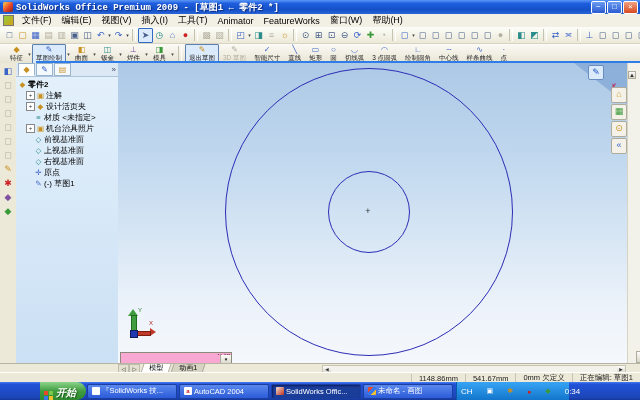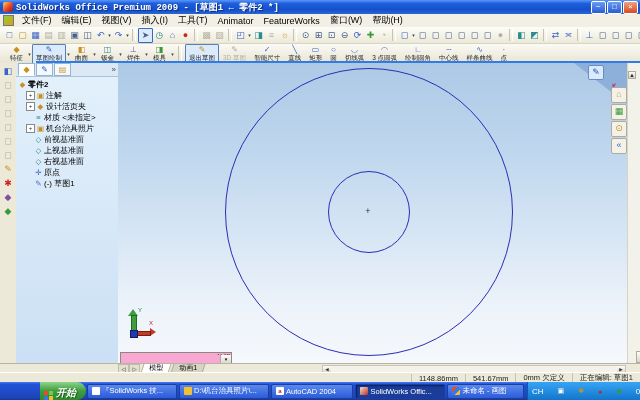--- a/index.html
+++ b/index.html
@@ -480,24 +480,20 @@
         <i class="f3"></i>
         <i class="f4"></i>
       </span>
     <span>开始</span>
   </div>
   <div class="task">
     <i class="tico t-doc"></i>
     <span class="tlabel">『SolidWorks 技...</span>
   </div>
   <div class="task">
-    <i class="tico t-folder"></i>
-    <span class="tlabel">D:\机台治具照片\...</span>
-  </div>
-  <div class="task">
     <i class="tico t-acad">a</i>
     <span class="tlabel">AutoCAD 2004</span>
   </div>
   <div class="task active">
     <i class="tico t-sw"></i>
     <span class="tlabel">SolidWorks Offic...</span>
   </div>
   <div class="task">
     <i class="tico t-paint"></i>
     <span class="tlabel">未命名 - 画图</span>

